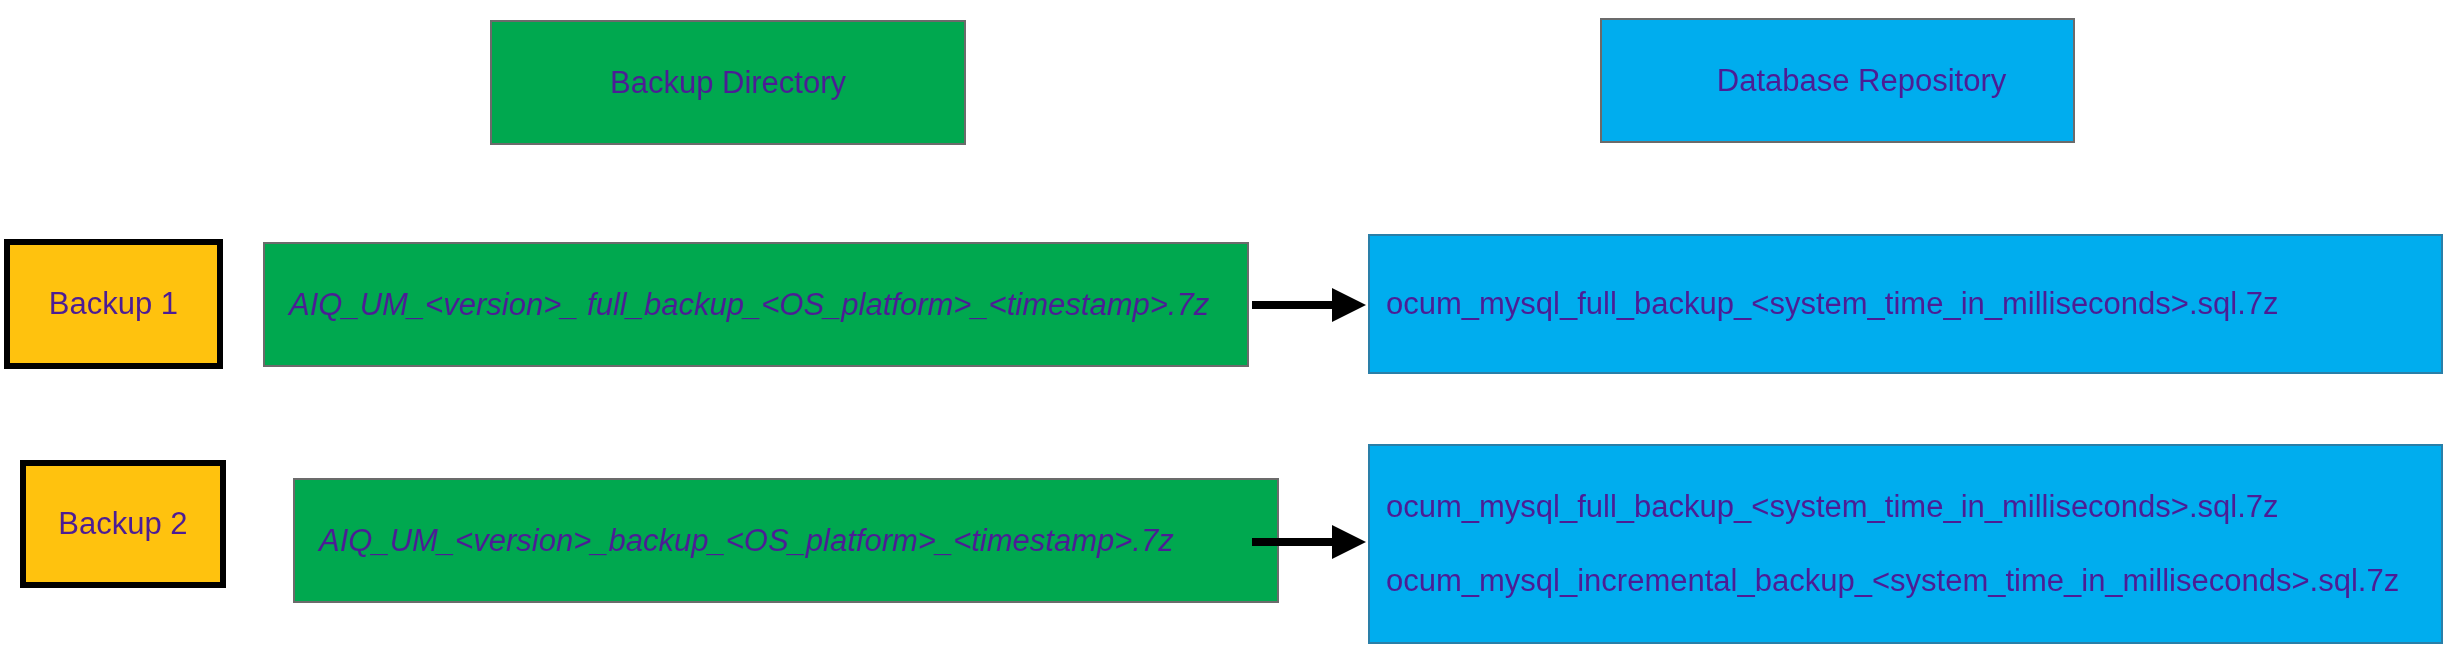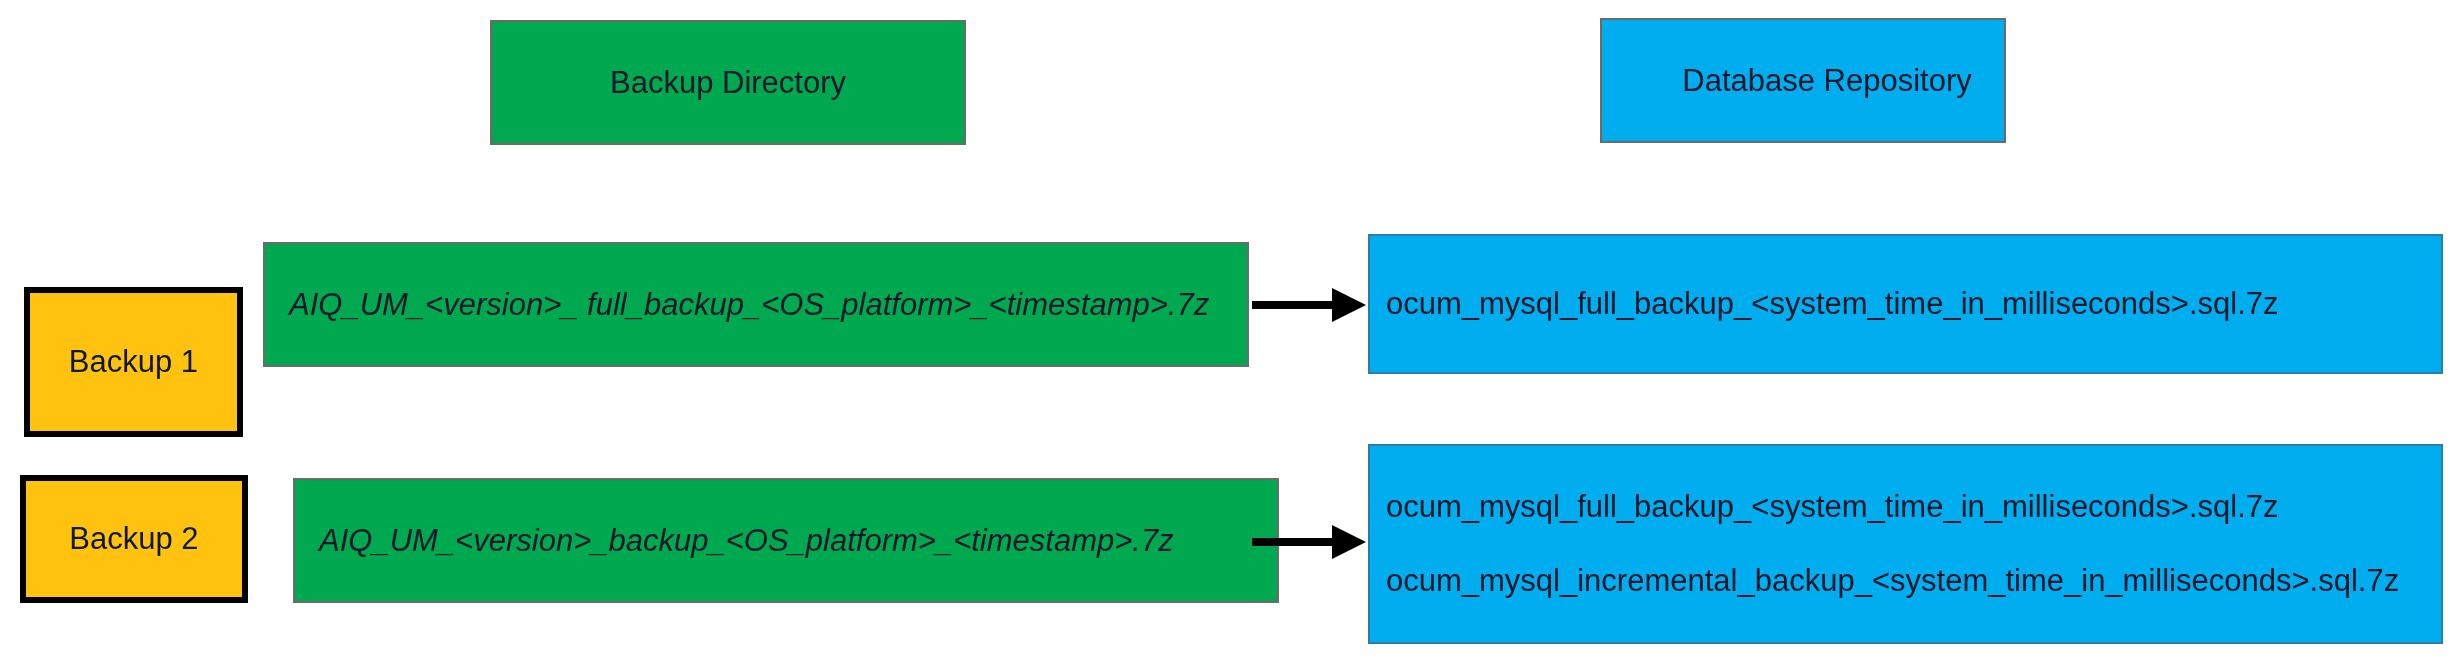--- a/index.html
+++ b/index.html
@@ -15,21 +15,21 @@
     width: 2463px;
     height: 662px;
     background: #ffffff;
     overflow: hidden;
   }
   .box {
     position: absolute;
     box-sizing: border-box;
     display: flex;
     align-items: center;
-    color: #0f172a;
+    color: #4c1d95;
     line-height: 1.28;
   }
   .box.center {
     justify-content: center;
     text-align: center;
   }
   .box.left {
     justify-content: flex-start;
     text-align: left;
   }
@@ -99,42 +99,42 @@
 </style>
 </head>
 <body>
 
 <div id="canvas">
 
   <div class="box center hdr-green" style="left:490px; top:20px; width:476px; height:125px;">
     <span>Backup Directory</span>
   </div>
 
-  <div class="box center hdr-blue" style="left:1600px; top:18px; width:406px; height:125px;padding-left:48px;">
+  <div class="box center hdr-blue" style="left:1600px; top:18px; width:475px; height:125px;padding-left:48px;">
     <span>Database Repository</span>
   </div>
 
-  <div class="box center tag-orange" style="left:24px; top:239px; width:219px; height:150px;margin-top:48px;">
+  <div class="box center tag-orange" style="left:4px; top:239px; width:219px; height:130px;">
     <span>Backup 1</span>
   </div>
 
   <div class="box left file-green" style="left:263px; top:242px; width:986px; height:125px;">
     <span>AIQ_UM_&lt;version&gt;_ full_backup_&lt;OS_platform&gt;_&lt;timestamp&gt;.7z</span>
   </div>
 
   <div class="arrow" style="left:1252px; top:305px; width:114px;">
     <div class="shaft" style="width:82px;"></div>
     <div class="head" style="left:80px;"></div>
   </div>
 
   <div class="box left file-blue" style="left:1368px; top:234px; width:1075px; height:140px;">
     <span class="line">ocum_mysql_full_backup_&lt;system_time_in_milliseconds&gt;.sql.7z</span>
   </div>
 
-  <div class="box center tag-orange" style="left:20px; top:475px; width:228px; height:128px;">
+  <div class="box center tag-orange" style="left:20px; top:460px; width:206px; height:128px;">
     <span>Backup 2</span>
   </div>
 
   <div class="box left file-green" style="left:263px; top:478px; width:986px; height:125px;margin-left:30px;">
     <span>AIQ_UM_&lt;version&gt;_backup_&lt;OS_platform&gt;_&lt;timestamp&gt;.7z</span>
   </div>
 
   <div class="arrow" style="left:1252px; top:542px; width:114px;">
     <div class="shaft" style="width:82px;"></div>
     <div class="head" style="left:80px;"></div>

